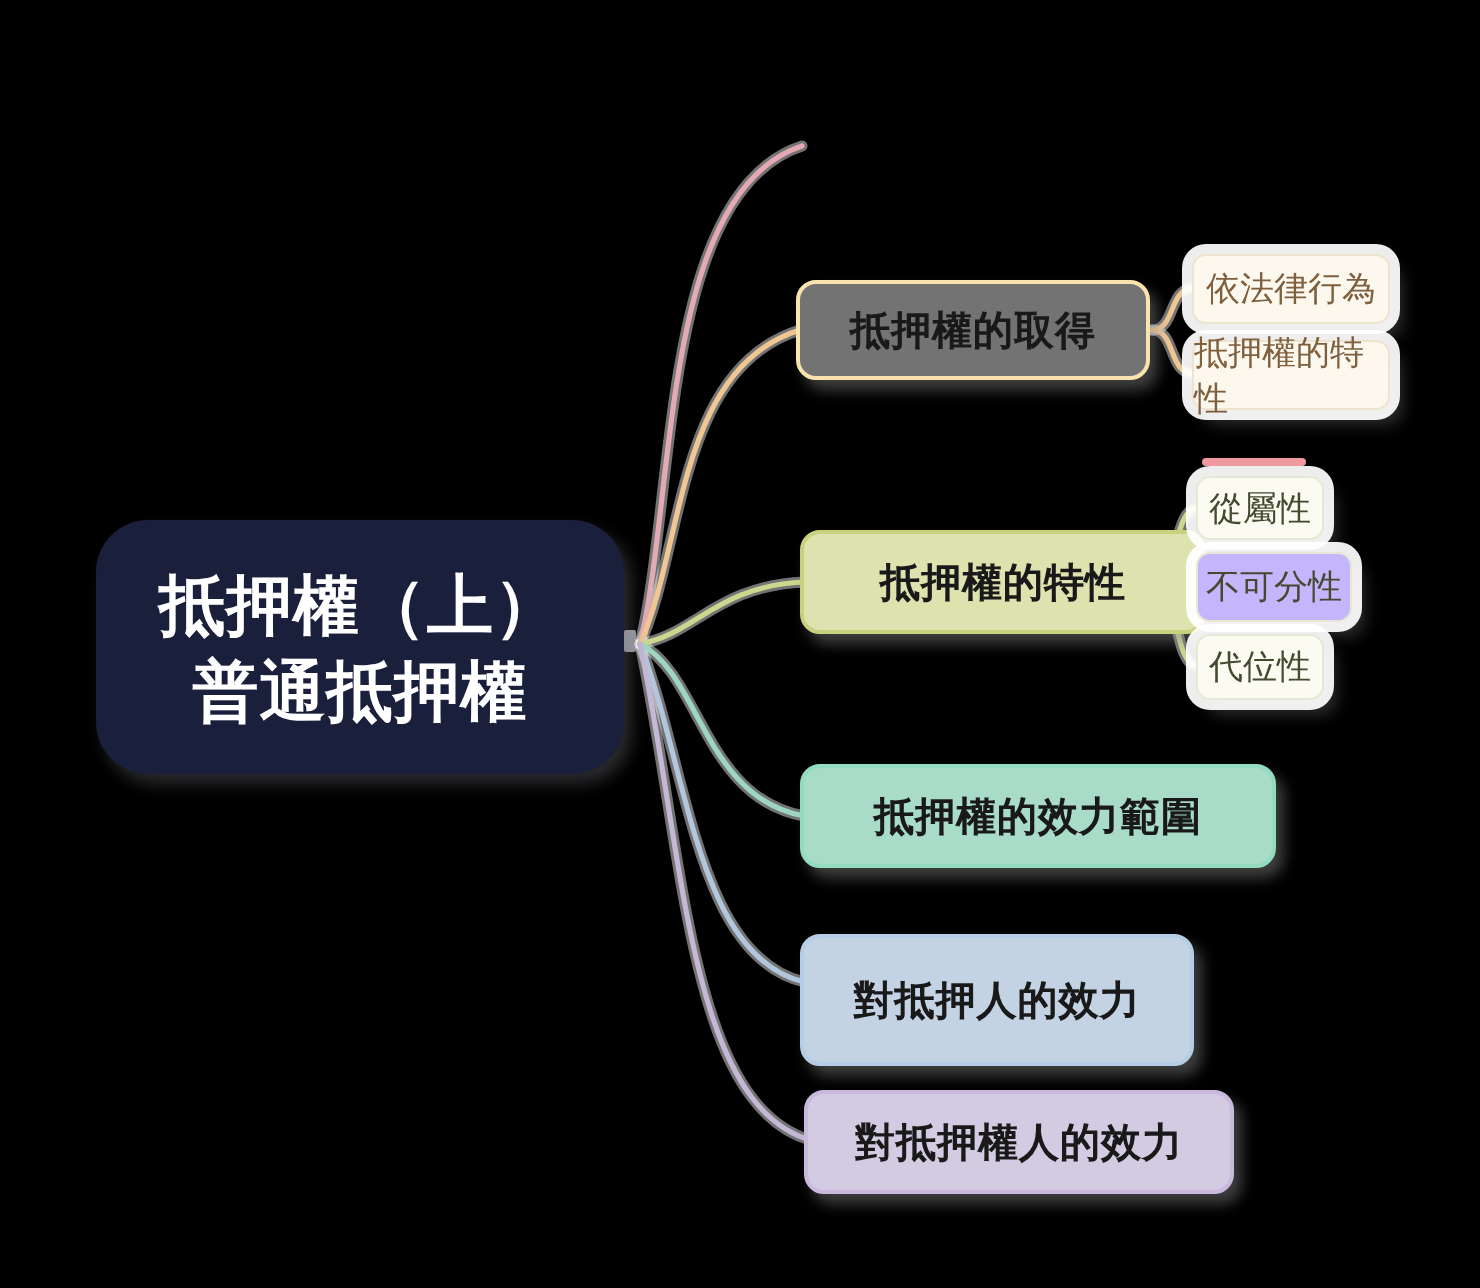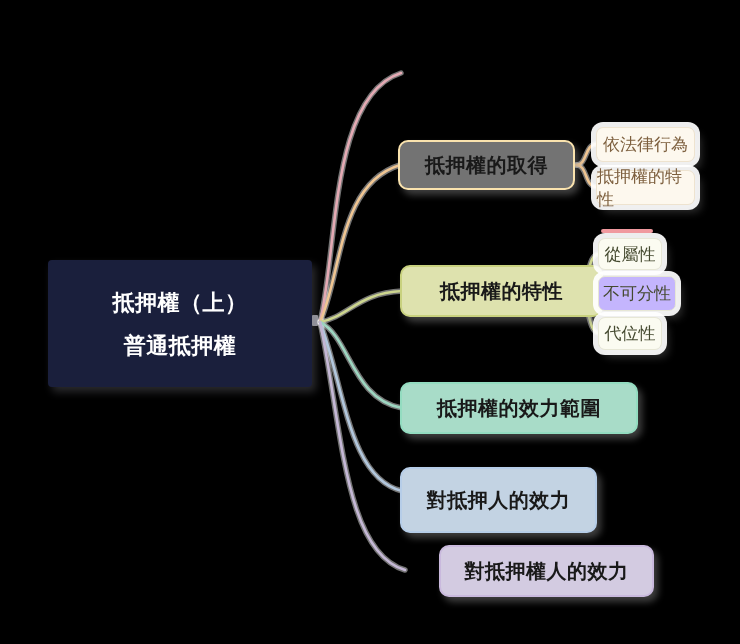--- a/index.html
+++ b/index.html
@@ -24,24 +24,24 @@
     border:2px solid transparent;
     box-shadow:4px 5px 7px rgba(140,140,140,0.45);
     color:#191919;
     font-weight:bold;
     font-size:20px;
     letter-spacing:.5px;
     cursor:default;
   }
   .root{
     left:48px;top:260px;width:264px;height:127px;
-    border-radius:4px;
+    border-radius:26px;
     border:none;
     display:flex;flex-direction:column;align-items:center;justify-content:center;
-    font-size:22px;font-weight:bold;line-height:43px;
+    font-size:33px;font-weight:bold;line-height:43px;
     box-shadow:4px 5px 8px rgba(120,120,130,0.35);
     text-align:center;
   }
   .b-meaning   {left:399px;top:48px; width:84px; height:50px;}
   .b-acquire   {left:398px;top:140px;width:177px;height:50px;}
   .b-feature   {left:400px;top:265px;width:203px;height:52px;text-align:right;}
   .b-scope     {left:400px;top:382px;width:238px;height:52px;}
   .b-mortgagor {left:400px;top:467px;width:197px;height:66px;}
   .b-mortgagee {left:402px;top:545px;width:215px;height:52px;}
 
@@ -122,21 +122,21 @@
   </div>
 
   <div class="node b-scope" style="background: rgb(168, 220, 200); border-color: rgb(147, 220, 192); color: rgb(25, 25, 25);">
     <span>抵押權的效力範圍</span>
   </div>
 
   <div class="node b-mortgagor" style="background: rgb(195, 211, 227); border-color: rgb(182, 205, 232); color: rgb(25, 25, 25);">
     <span>對抵押人的效力</span>
   </div>
 
-  <div class="node b-mortgagee" style="background: rgb(211, 203, 225); border-color: rgb(201, 185, 221); color: rgb(25, 25, 25); margin-left: 37px;">
+  <div class="node b-mortgagee" style="background: rgb(211, 203, 225); border-color: rgb(201, 185, 221); color: rgb(25, 25, 25);">
     <span>對抵押權人的效力</span>
   </div>
 
   <div class="child c-act" style="background: rgb(253, 248, 238); border-color: rgb(238, 227, 207); color: rgb(126, 96, 63);">
     <span>依法律行為</span>
   </div>
   <div class="child c-provision" style="background: rgb(253, 248, 238); border-color: rgb(238, 227, 207); color: rgb(126, 96, 63);">
     <span>抵押權的特性</span>
   </div>
 

